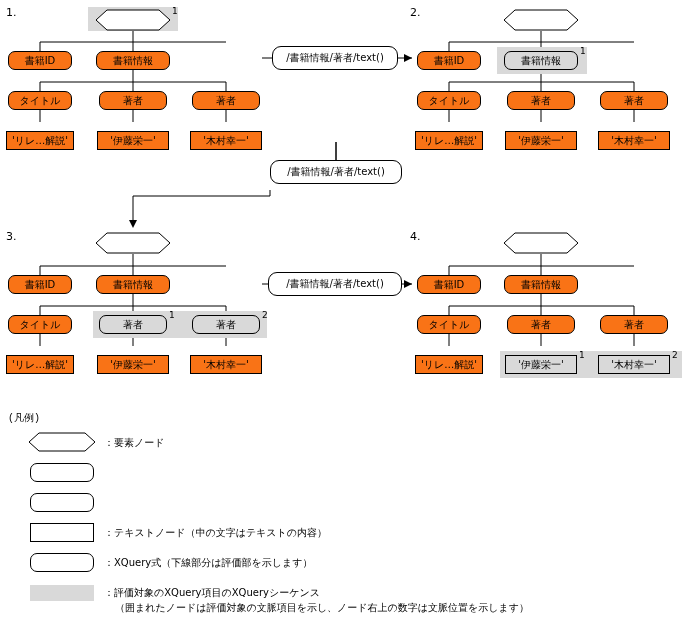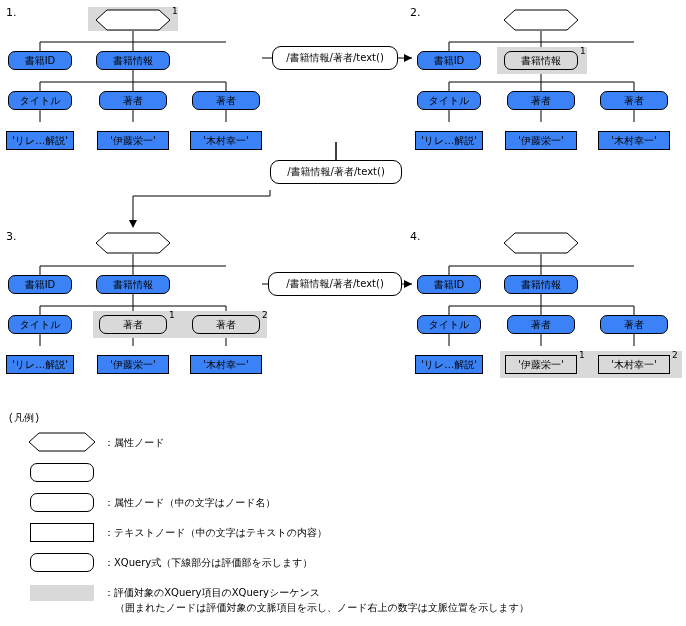--- a/index.html
+++ b/index.html
@@ -14,21 +14,21 @@
   }
   .canvas{position:absolute;left:0;top:0;width:686px;height:626px;}
   svg.lines{position:absolute;left:0;top:0;width:686px;height:626px;pointer-events:none;}
   .stepnum{position:absolute;font-size:11px;font-weight:normal;}
 
   
   .node{
     position:absolute;
     box-sizing:border-box;
     border:1px solid #000000;
-    background:#3b82f6;
+    background:#f97316;
     display:flex;align-items:center;justify-content:center;
     font-size:10px;
     white-space:nowrap;
     text-align:center;
   }
   .node.rounded{border-radius:7px;}
   .node.sq{border-radius:0;}
   .node.hl{background:#d9d9d9;}
   .hlbox{position:absolute;background:#d9d9d9;}
   .sup{position:absolute;font-size:9px;}
@@ -249,26 +249,25 @@
   <div class="node sq hl" style="left:598px;top:355px;width:72px;height:19px;">'木村幸一'</div>
   <div class="sup" style="left:672px;top:350px;">2</div>
 
   <div class="legend-title" style="left:8px;top:411px;">(凡例)</div>
 
   <div class="leg-shape" style="left:28px;top:432px;">
     <svg width="68" height="20" viewBox="0 0 68 20">
         <polygon points="11,1 57,1 67,10 57,19 11,19 1,10" fill="#ffffff" stroke="#000" stroke-width="1"></polygon>
       </svg>
   </div>
-  <div class="leg-row" style="left:104px;top:436px;">：属性ノード</div>
+  <div class="leg-row" style="left:104px;top:436px;">：要素ノード</div>
 
   <div class="leg-box rounded" style="left:30px;top:463px;width:64px;height:19px;"></div>
 
   <div class="leg-box rounded" style="left:30px;top:493px;width:64px;height:19px;"></div>
-  <div class="leg-row" style="left:104px;top:496px;">：属性ノード（中の文字はノード名）</div>
 
   <div class="leg-box" style="left:30px;top:523px;width:64px;height:19px;"></div>
   <div class="leg-row" style="left:104px;top:526px;">：テキストノード（中の文字はテキストの内容）</div>
 
   <div class="leg-box rounded" style="left:30px;top:553px;width:64px;height:19px;"></div>
   <div class="leg-row" style="left:104px;top:556px;">：XQuery式（下線部分は評価部を示します）</div>
 
   <div class="leg-gray" style="left:30px;top:585px;width:64px;height:16px;"></div>
   <div class="leg-row" style="left:115px;top:601px;">（囲まれたノードは評価対象の文脈項目を示し、ノード右上の数字は文脈位置を示します）</div>
   <div class="leg-row" style="left:104px;top:586px;">：評価対象のXQuery項目のXQueryシーケンス</div>

